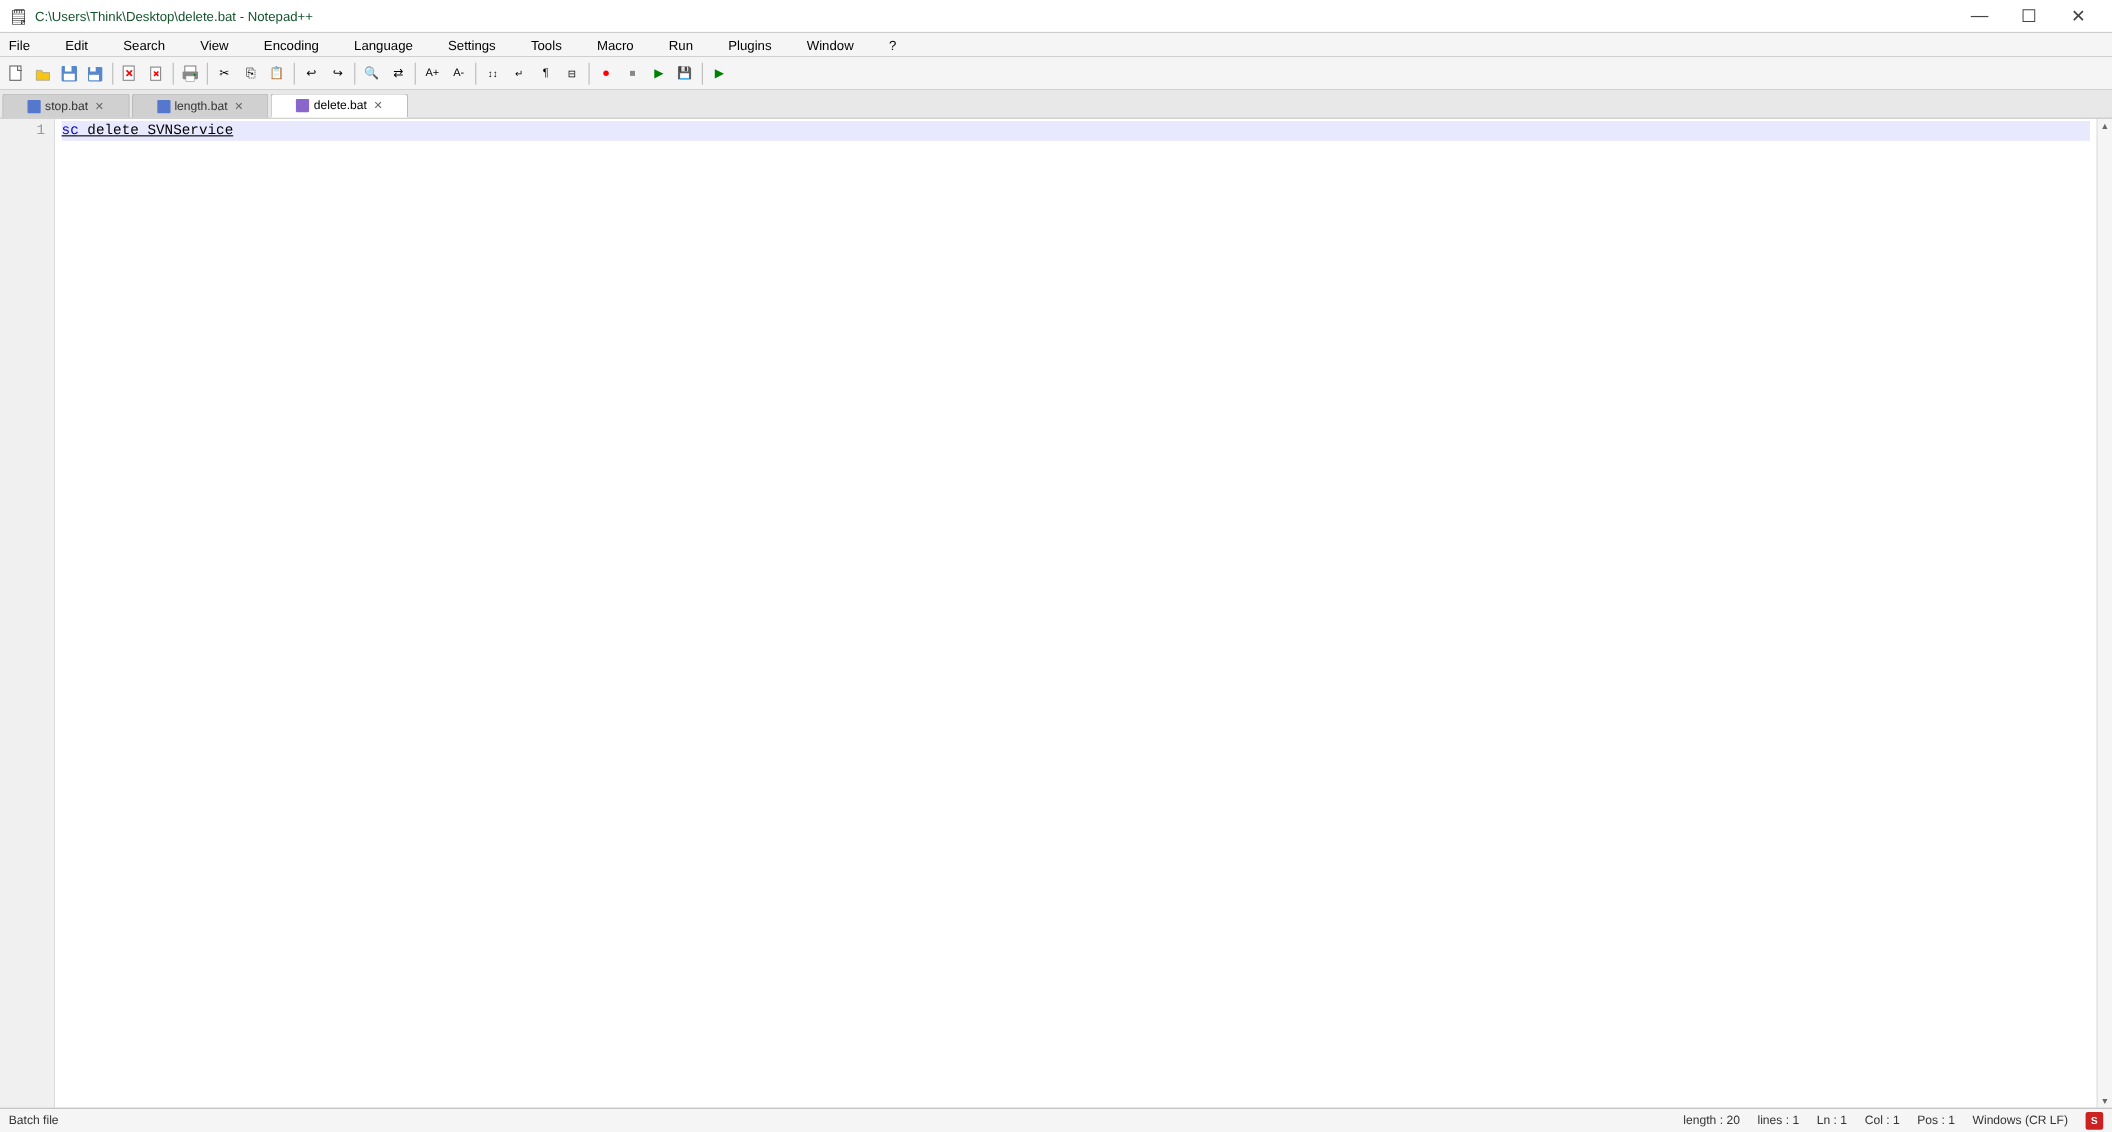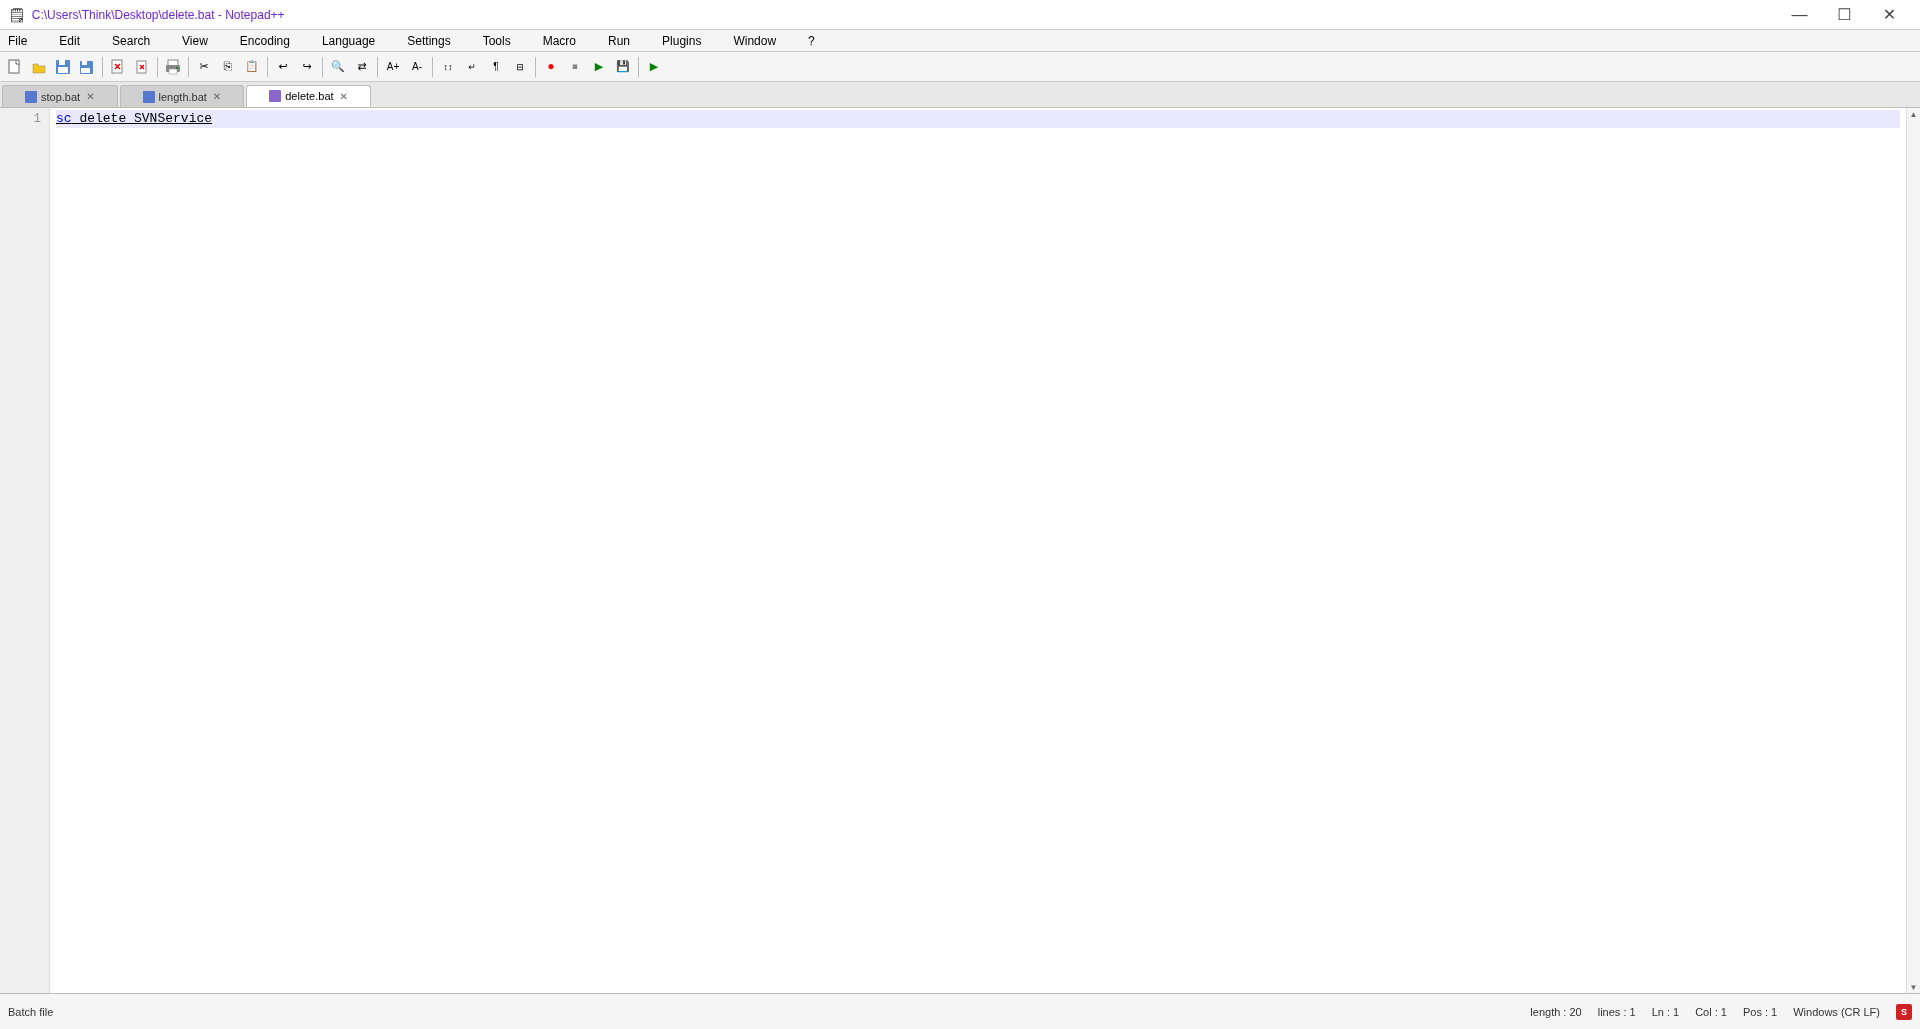--- a/index.html
+++ b/index.html
@@ -24,21 +24,21 @@
       border-bottom: 1px solid #ccc;
       justify-content: space-between;
     }
     #title-bar-left {
       display: flex;
       align-items: center;
       gap: 6px;
     }
     #title-text {
       font-size: 12px;
-      color: #6d28d9;
+      color: #14532d;
     }
     #title-controls {
       display: flex;
       align-items: center;
     }
     .title-btn {
       width: 45px;
       height: 30px;
       display: flex;
       align-items: center;
@@ -189,21 +189,21 @@
       width: 14px;
       background: #f5f5f5;
       border-left: 1px solid #ddd;
       display: flex;
       flex-direction: column;
     }
 
     
     #status-bar {
       background: #f5f5f5;
-      height: 36px;
+      height: 22px;
       display: flex;
       align-items: center;
       border-top: 1px solid #bbb;
       padding: 0 8px;
       justify-content: space-between;
       font-size: 11px;
       color: #333;
     }
     #status-left {
       display: flex;

